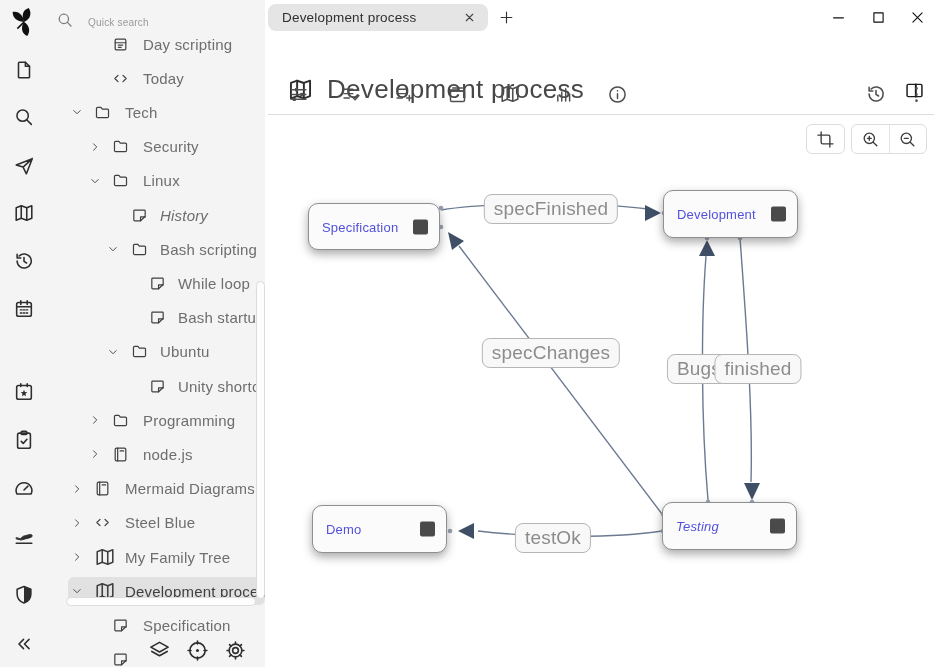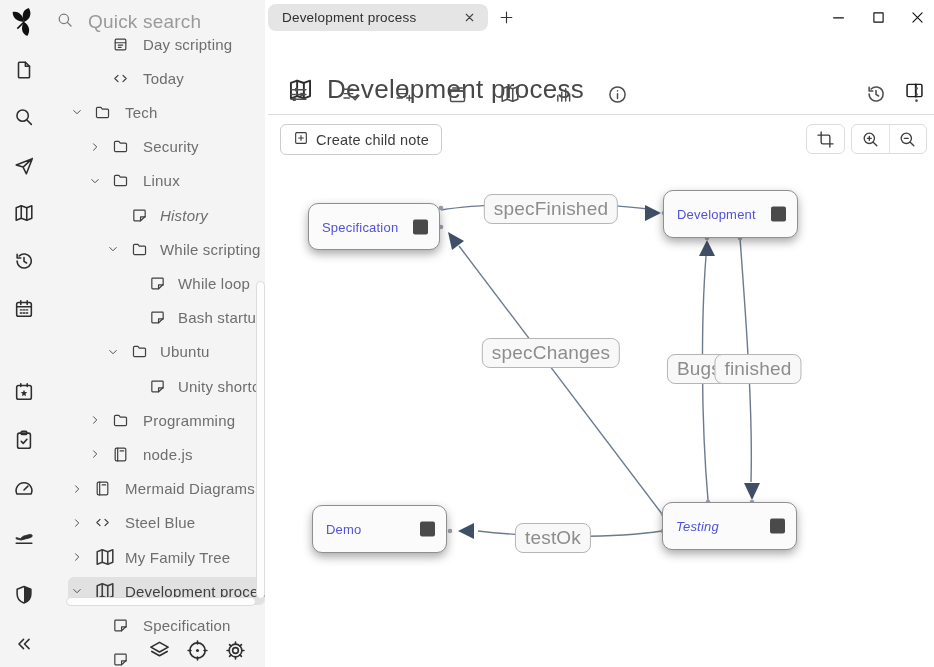--- a/index.html
+++ b/index.html
@@ -8,21 +8,21 @@
 
   
   #rail { position:absolute; left:0; top:0; width:48px; height:667px; background:#f4f4f4; z-index:5; }
   .rail-btn { position:absolute; left:50%; transform:translate(-50%,-50%); color:#2e2e2e;
     width:30px; height:30px; display:flex; align-items:center; justify-content:center; cursor:pointer; }
 
   
   #tree-pane { position:absolute; left:48px; top:0; width:217px; height:667px; background:#f4f4f4; overflow:hidden; z-index:4; }
   #quick-search { position:absolute; left:0; top:4px; width:217px; height:36px; display:flex; align-items:center; }
   #quick-search .q-icon { color:#7b7b7b; margin-left:8px; }
-  #quick-search .q-text { color:#9a9a9a; font-size:19px; margin-left:14px; letter-spacing:.2px; }
+  #quick-search .q-text { color:#9a9a9a; font-size:10px; margin-left:14px; letter-spacing:.2px; }
   .tree-row { position:absolute; height:28px; display:flex; align-items:center; color:#6e6e6e; font-size:15px; white-space:nowrap; }
   .tree-row .arrow { position:absolute; color:#4c4c4c; display:flex; }
   .tree-row .t-icon { position:absolute; color:#3f3f3f; display:flex; }
   .tree-row .t-label { position:absolute; letter-spacing:.2px; }
   .tree-sel { position:absolute; left:20px; right:0; height:28px; background:#e1e1e1; border-radius:6px; }
   .sel-text { color:#3f3f3f !important; }
   #tree-hscroll { position:absolute; left:18px; top:597px; width:190px; height:9px; background:#fdfdfd; border:1px solid #dcdcdc; border-radius:5px; }
   #tree-vscroll { position:absolute; left:208px; top:281px; width:9px; height:318px; background:#fdfdfd; border:1px solid #dcdcdc; border-radius:5px; }
   #tree-footer { position:absolute; left:100px; top:634px; width:117px; height:33px; display:flex; gap:15px; align-items:center; color:#2f2f2f; }
   #tree-footer .tf-btn { cursor:pointer; display:flex; }
@@ -254,21 +254,21 @@
         <span class="arrow" style="left: 58px;">
           <svg width="14" height="14" viewBox="0 0 24 24" fill="none" stroke="currentColor" stroke-width="1.7" stroke-linecap="round" stroke-linejoin="round">
             <path d="M6.5 9.5 12 15l5.5-5.5"></path>
           </svg>
         </span>
         <span class="t-icon" style="left: 83px;">
           <svg width="17" height="17" viewBox="0 0 24 24" fill="none" stroke="currentColor" stroke-width="1.7" stroke-linecap="round" stroke-linejoin="round">
             <path d="M3.5 6.5a1.6 1.6 0 0 1 1.6-1.6h4.6l2 2.4h7.2a1.6 1.6 0 0 1 1.6 1.6v8.6a1.6 1.6 0 0 1-1.6 1.6H5.1a1.6 1.6 0 0 1-1.6-1.6z"></path>
           </svg>
         </span>
-        <span class="t-label" style="left: 112px;">While scripting</span>
+        <span class="t-label" style="left: 112px;">Bash scripting</span>
       </div>
       <div class="tree-row" style="top: 269.4px; left: 0px; width: 217px;">
         <span class="t-icon" style="left: 101px;">
           <svg width="17" height="17" viewBox="0 0 24 24" fill="none" stroke="currentColor" stroke-width="1.7" stroke-linecap="round" stroke-linejoin="round">
             <path d="M19 4.5H5a1 1 0 0 0-1 1v13a1 1 0 0 0 1 1h8.5l6.5-6V5.5a1 1 0 0 0-1-1z"></path>
             <path d="M13.5 19.5V14H20"></path>
           </svg>
         </span>
         <span class="t-label" style="left: 130px;">While loop</span>
       </div>
@@ -555,27 +555,20 @@
           <svg width="21" height="21" viewBox="0 0 24 24" fill="none" stroke="currentColor" stroke-width="1.7" stroke-linecap="round" stroke-linejoin="round">
             <circle cx="12" cy="5" r="1.5" fill="currentColor" stroke="none"></circle>
             <circle cx="12" cy="12" r="1.5" fill="currentColor" stroke="none"></circle>
             <circle cx="12" cy="19" r="1.5" fill="currentColor" stroke="none"></circle>
           </svg>
         </span>
       </div>
     </div>
   <div id="ribbon-divider"></div>
 
-  <button id="create-child">
-    <span id="cc-icon"><svg width="16" height="16" viewBox="0 0 24 24" fill="none" stroke="currentColor" stroke-width="1.7" stroke-linecap="round" stroke-linejoin="round">
-          <rect x="4" y="4" width="16" height="16" rx="1.5"></rect>
-          <path d="M12 8.5v7M8.5 12h7"></path>
-        </svg></span>
-    <span>Create child note</span>
-  </button>
   <div id="reset-zoom-btn">
       <svg width="19" height="19" viewBox="0 0 24 24" fill="none" stroke="currentColor" stroke-width="1.7" stroke-linecap="round" stroke-linejoin="round">
         <path d="M6.5 2.5v13a2 2 0 0 0 2 2h13"></path>
         <path d="M2.5 6.5h13a2 2 0 0 1 2 2v13"></path>
       </svg>
     </div>
   <div id="zoom-group">
       <div class="zoom-seg">
         <span style="display: flex;">
           <svg width="19" height="19" viewBox="0 0 24 24" fill="none" stroke="currentColor" stroke-width="1.7" stroke-linecap="round" stroke-linejoin="round">

